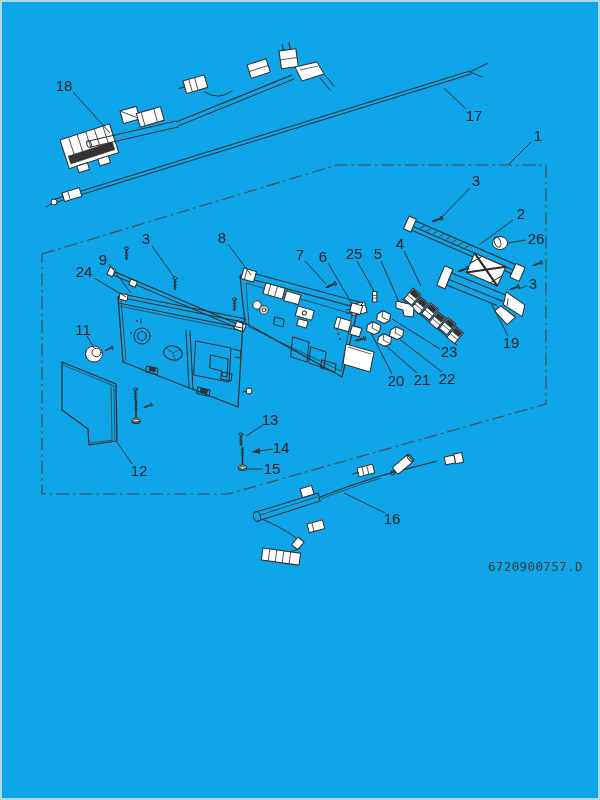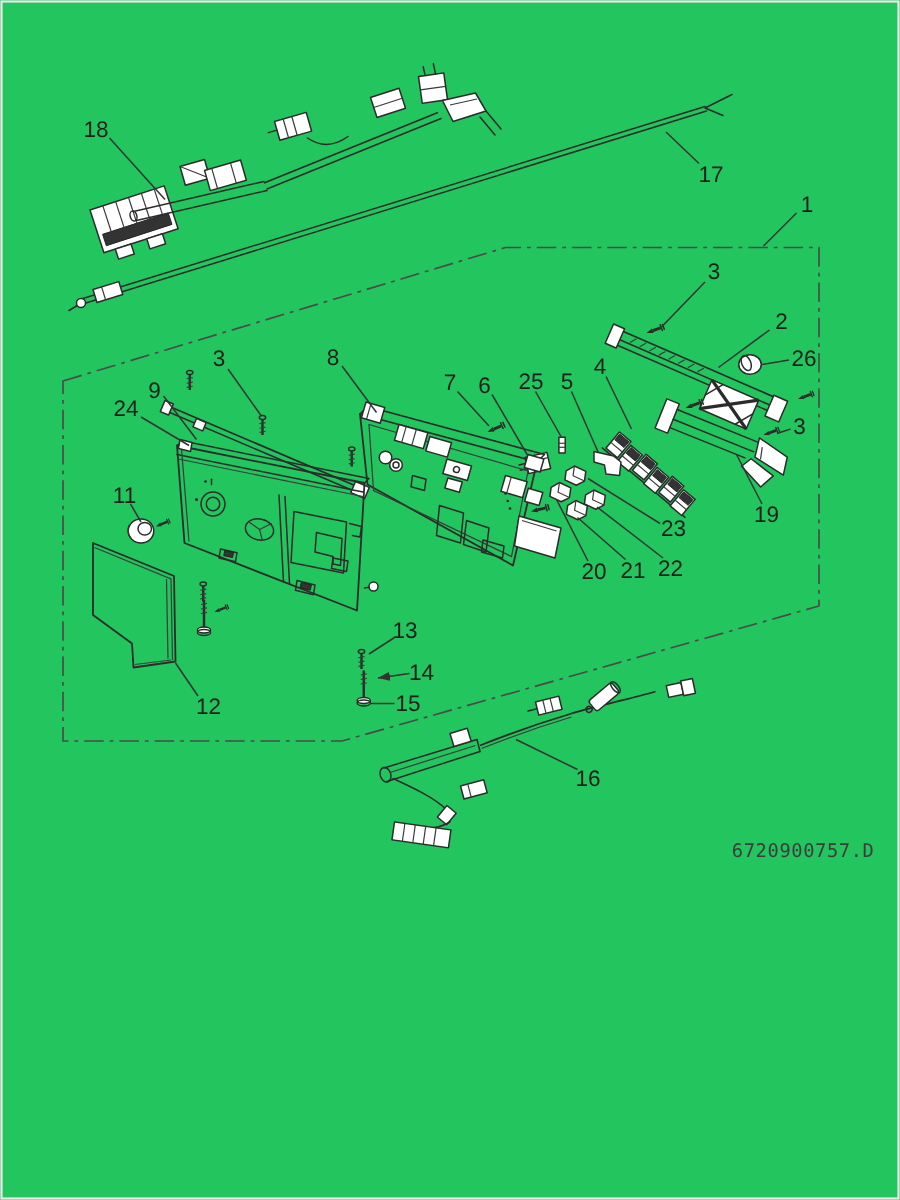--- a/index.html
+++ b/index.html
@@ -1,16 +1,16 @@
 <!DOCTYPE html>
 <html><head>
 <meta charset="utf-8">
 <style>
   html,body{margin:0;padding:0;background:#ffffff;}
-  .canvas{position:relative;width:600px;height:800px;background:#22c55e;overflow:hidden;
+  .canvas{position:relative;width:600px;height:800px;background:#0ea5e9;overflow:hidden;
           font-family:"Liberation Sans",sans-serif;}
   svg{position:absolute;left:0;top:0;}
   .ln{stroke:#2b2b2b;stroke-width:1;fill:none;stroke-linecap:round;stroke-linejoin:round;}
   .ln2{stroke:#2b2b2b;stroke-width:1.2;fill:none;stroke-linejoin:round;}
   .thin{stroke:#3a3a3a;stroke-width:.8;fill:none;}
   .dk{fill:#333;stroke:#222;stroke-width:.6;}
   .wh{fill:#fff;stroke:#2b2b2b;stroke-width:1;stroke-linejoin:round;}
   .callout{font:15px "Liberation Sans",sans-serif;fill:#1e1e1e;}
   .leader{stroke:#333;stroke-width:1;fill:none;}
   .code{font:12.5px "DejaVu Sans Mono",monospace;fill:#3c3c3c;letter-spacing:.4px;}

